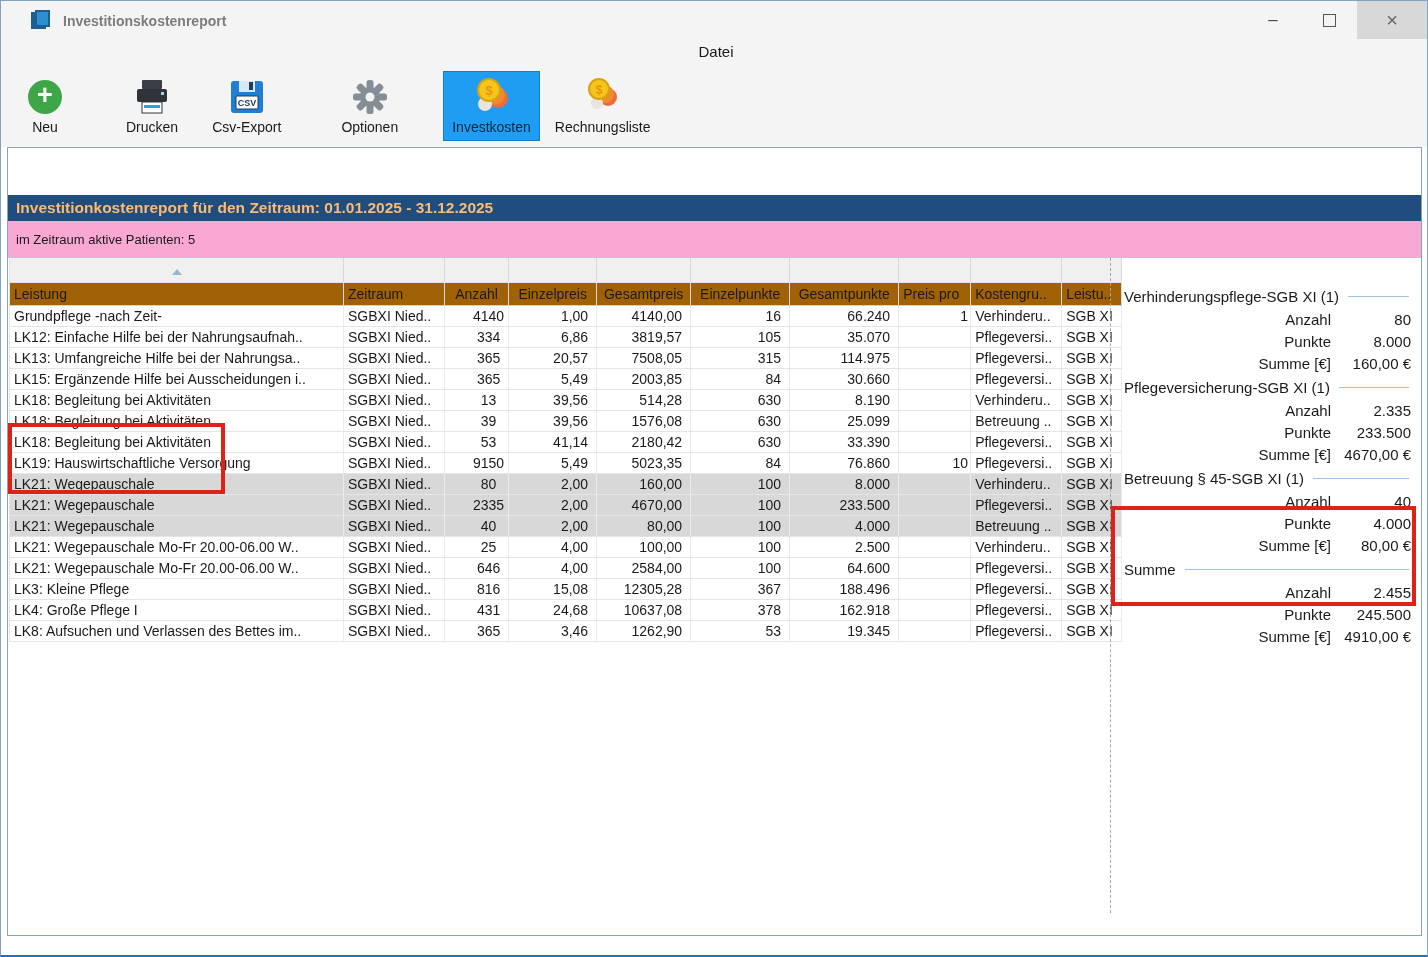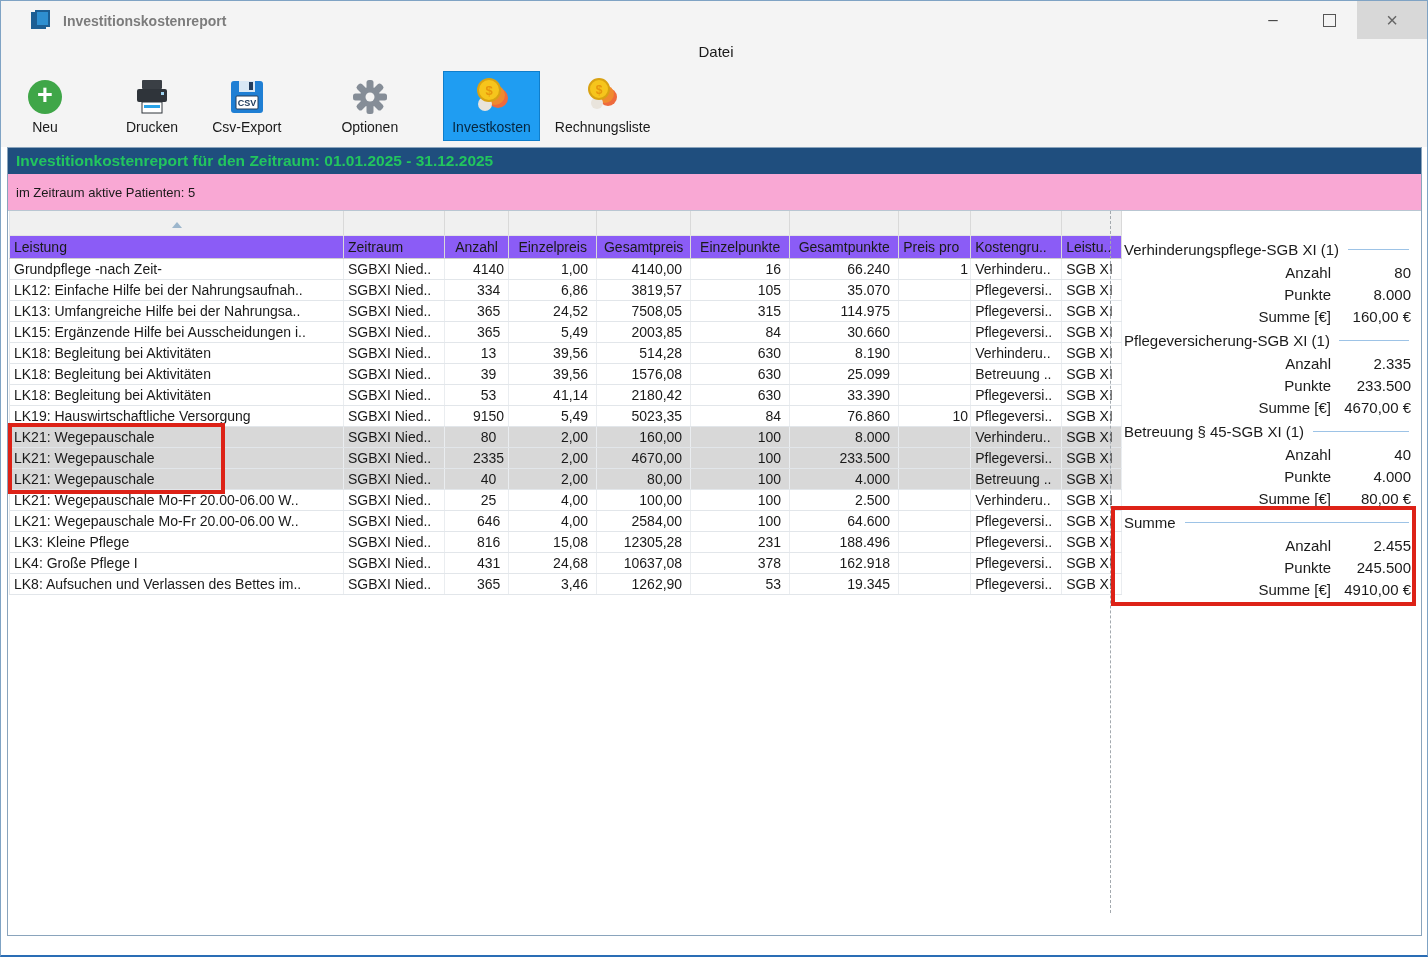--- a/index.html
+++ b/index.html
@@ -52,33 +52,33 @@
   .gap1 { margin-left: 42px; } .gap2 { margin-left: 16px; } .gap3 { margin-left: 42px; }
   .gap4 { margin-left: 36px; } .gap5 { margin-left: 6px; }
   .plus-circle { width: 34px; height: 34px; border-radius: 50%; background: #3fa648;
                  color:#fff; font-size: 27px; font-weight: bold; line-height: 31px; text-align:center; }
 
   
   .main-frame {
     position: absolute; left: 6px; top: 146px; width: 1415px; height: 789px;
     border: 1px solid #8aa4bc; background: #fff; display: flex; flex-direction: column;
   }
-  .report-band { height: 26px; background: #1f4e7e; color: #22c55e; font-weight: bold;
-                 font-size: 15.5px; line-height: 25px; padding-left: 8px; }
+  .report-band { height: 26px; background: #1f4e7e; color: #fdba74; font-weight: bold;
+                 font-size: 15.5px; line-height: 25px; padding-left: 8px; margin-top: 47px; }
   .patients-row { height: 37px; display:flex; align-items:center; padding-left: 8px;
                   font-size: 13px; border-bottom: 1px solid #b9c6d2; background:#f9a8d4; }
   .content { flex: 1; position: relative; overflow: hidden; background:#fff; }
 
   
   table.grid { border-collapse: collapse; table-layout: fixed; margin-left: 1px;
                border-left: 1px solid #e2e6ea; }
   table.grid th, table.grid td { overflow: hidden; white-space: nowrap; }
   th.band { height: 24px; background: #f0f0f0; border-right: 1px solid #d9d9d9;
             border-bottom: 1px solid #e3e3e3; text-align: center; vertical-align: middle; }
-  th.lbl  { height: 23px; background: #8b5cf6; border-right: 1px solid #d9d9d9;
+  th.lbl  { height: 23px; background: #a16207; border-right: 1px solid #d9d9d9;
             border-bottom: 1px solid #cfcfcf; font-weight: normal; font-size: 14px;
             padding: 0 4px; vertical-align: middle; }
   td { height: 21px; font-size: 14px; padding: 0 4px;
        border-right: 1px solid #eaedf0; border-bottom: 1px solid #e2e6ea; vertical-align: middle; }
   tr.selected td { background: #d8d8d8; }
   .a-left { text-align: left; } .a-center { text-align: center; padding-left: 28px; }
   .a-right { text-align: right; padding-right: 8px; }
   td.tight, th.tight { padding-right: 2px; }
   .sort-up { display:inline-block; width:0; height:0;
              border-left:5px solid transparent; border-right:5px solid transparent;
@@ -269,21 +269,21 @@
             <td class="a-right">105</td>
             <td class="a-right">35.070</td>
             <td class="a-right tight"></td>
             <td class="a-left">Pflegeversi..</td>
             <td class="a-left">SGB XI</td>
           </tr>
           <tr>
             <td class="a-left">LK13: Umfangreiche Hilfe bei der Nahrungsa..</td>
             <td class="a-left">SGBXI Nied..</td>
             <td class="a-center">365</td>
-            <td class="a-right">24,52</td>
+            <td class="a-right">20,57</td>
             <td class="a-right">7508,05</td>
             <td class="a-right">315</td>
             <td class="a-right">114.975</td>
             <td class="a-right tight"></td>
             <td class="a-left">Pflegeversi..</td>
             <td class="a-left">SGB XI</td>
           </tr>
           <tr>
             <td class="a-left">LK15: Ergänzende Hilfe bei Ausscheidungen i..</td>
             <td class="a-left">SGBXI Nied..</td>
@@ -403,21 +403,21 @@
             <td class="a-right tight"></td>
             <td class="a-left">Pflegeversi..</td>
             <td class="a-left">SGB XI</td>
           </tr>
           <tr>
             <td class="a-left">LK3: Kleine Pflege</td>
             <td class="a-left">SGBXI Nied..</td>
             <td class="a-center">816</td>
             <td class="a-right">15,08</td>
             <td class="a-right">12305,28</td>
-            <td class="a-right">231</td>
+            <td class="a-right">367</td>
             <td class="a-right">188.496</td>
             <td class="a-right tight"></td>
             <td class="a-left">Pflegeversi..</td>
             <td class="a-left">SGB XI</td>
           </tr>
           <tr>
             <td class="a-left">LK4: Große Pflege I</td>
             <td class="a-left">SGBXI Nied..</td>
             <td class="a-center">431</td>
             <td class="a-right">24,68</td>

